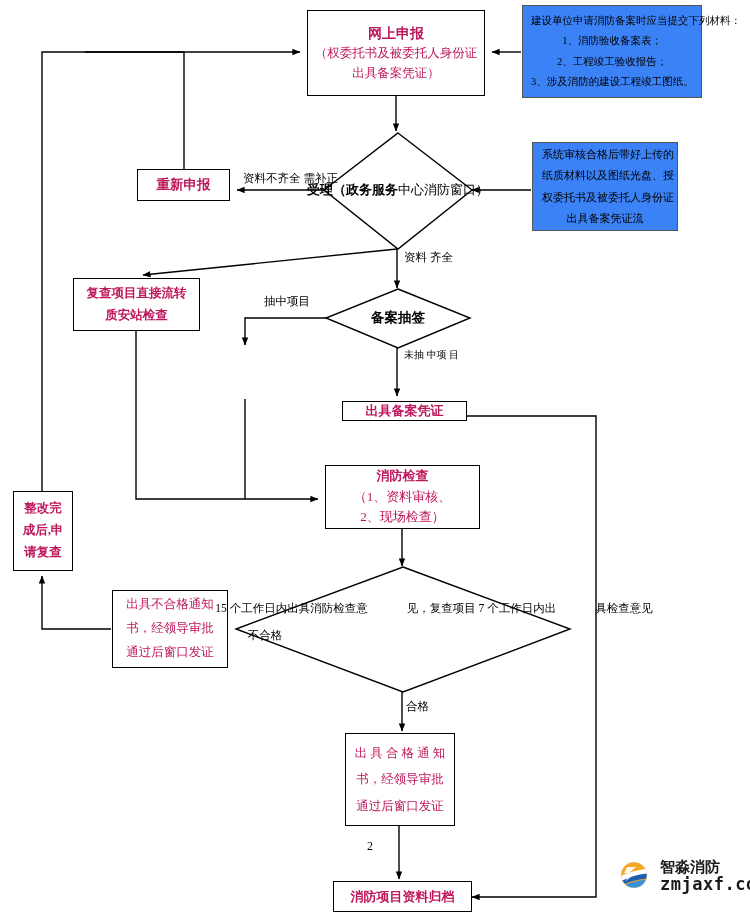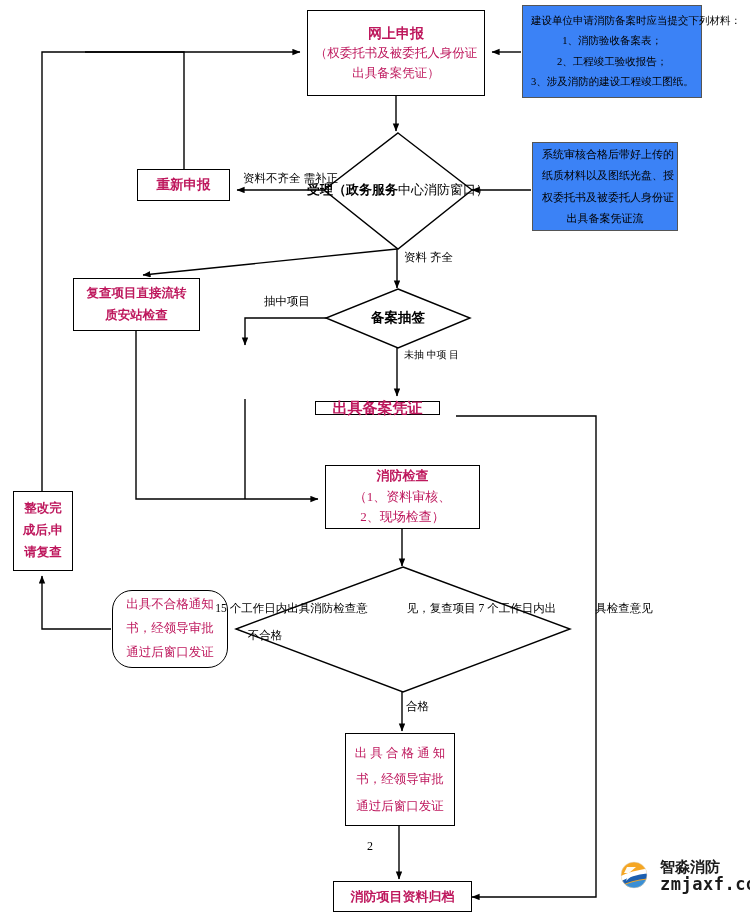--- a/index.html
+++ b/index.html
@@ -102,37 +102,37 @@
   <div class="node bold" style="left:73px;top:278px;width:127px;height:53px;font-size:12.5px;line-height:1.7;">
     <span class="ln">复查项目直接流转</span>
     <span class="ln">质安站检查</span>
   </div>
 
   <div class="dlabel" style="left:340px;top:306px;width:116px;height:24px;font-size:13.5px;font-weight:bold;">
     <span class="ln">备案抽签</span>
   </div>
 
 
-  <div class="node bold" style="left:315px;top:401px;width:125px;height:14px;font-size:15px;">
+  <div class="node bold" style="left:342px;top:401px;width:125px;height:20px;font-size:13px;">
     <span class="ln">出具备案凭证</span>
   </div>
 
   <div class="node" style="left:325px;top:465px;width:155px;height:64px;font-size:13px;line-height:1.6;">
     <span class="ln" style="font-weight:bold;">消防检查</span>
     <span class="ln">（1、资料审核、</span>
     <span class="ln">2、现场检查）</span>
   </div>
 
   <div class="node bold" style="left:13px;top:491px;width:60px;height:80px;font-size:12.5px;line-height:1.75;">
     <span class="ln">整改完</span>
     <span class="ln">成后,申</span>
     <span class="ln">请复查</span>
   </div>
 
-  <div class="node" style="left:112px;top:590px;width:116px;height:78px;font-size:12.5px;line-height:1.9;border-radius:20px;">
+  <div class="node" style="left:112px;top:590px;width:116px;height:78px;font-size:12.5px;line-height:1.9;">
     <span class="ln">出具不合格通知</span>
     <span class="ln">书，经领导审批</span>
     <span class="ln">通过后窗口发证</span>
   </div>
 
   <div class="dlabel" style="left:334px;top:598px;width:200px;height:62px;align-items:flex-start;
               font-size:11.5px;line-height:1.85;gap:39px;">
     <span class="ln">15 个工作日内出具消防检查意</span>
     <span class="ln">见，复查项目 7 个工作日内出</span>
     <span class="ln">具检查意见</span>

